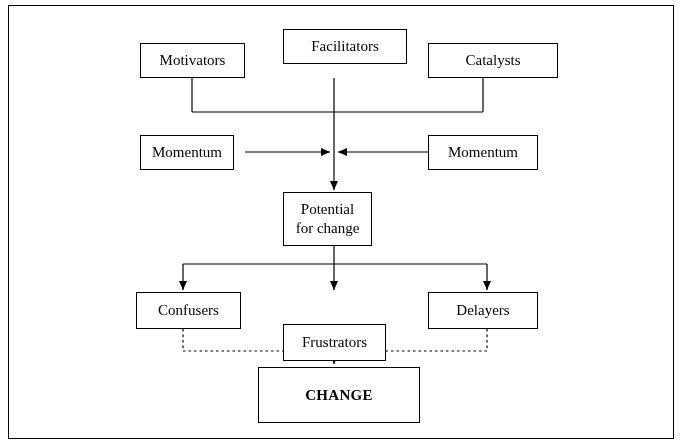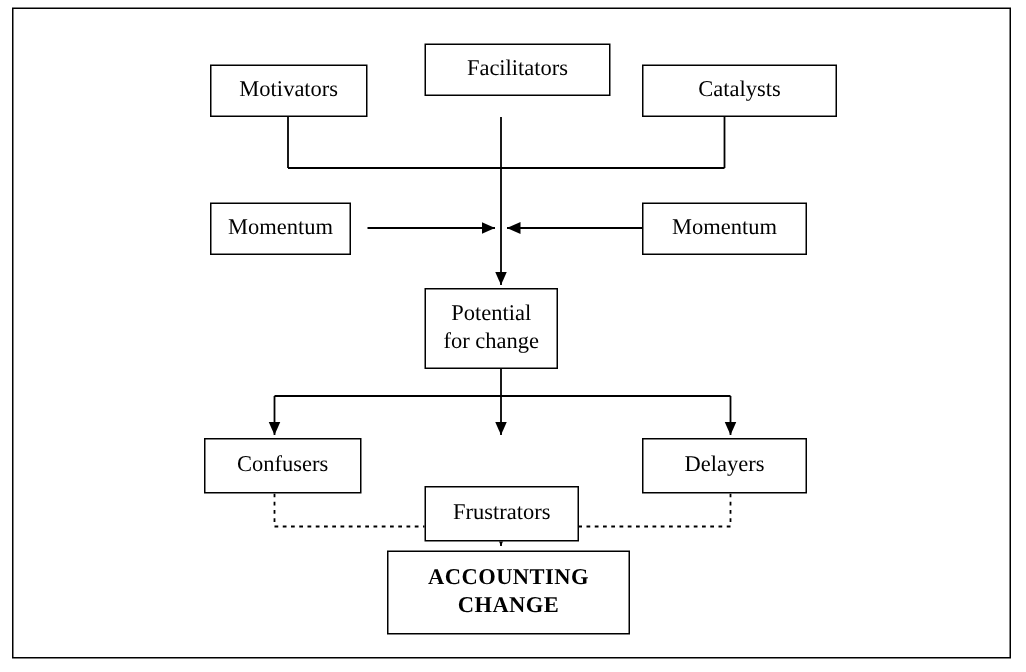--- a/index.html
+++ b/index.html
@@ -118,15 +118,14 @@
 
 <div class="box" style="left:283px; top:292px; width:103px; height:37px;margin-top:32px;">
   <span>Frustrators</span>
 </div>
 
 <div class="box" style="left:428px; top:292px; width:110px; height:37px;">
   <span>Delayers</span>
 </div>
 
 <div class="box bold" style="left:258px; top:367px; width:162px; height:56px;">
-  <span>ACCOUNTING</span>
   <span>CHANGE</span>
 </div>
 
 </body></html>

